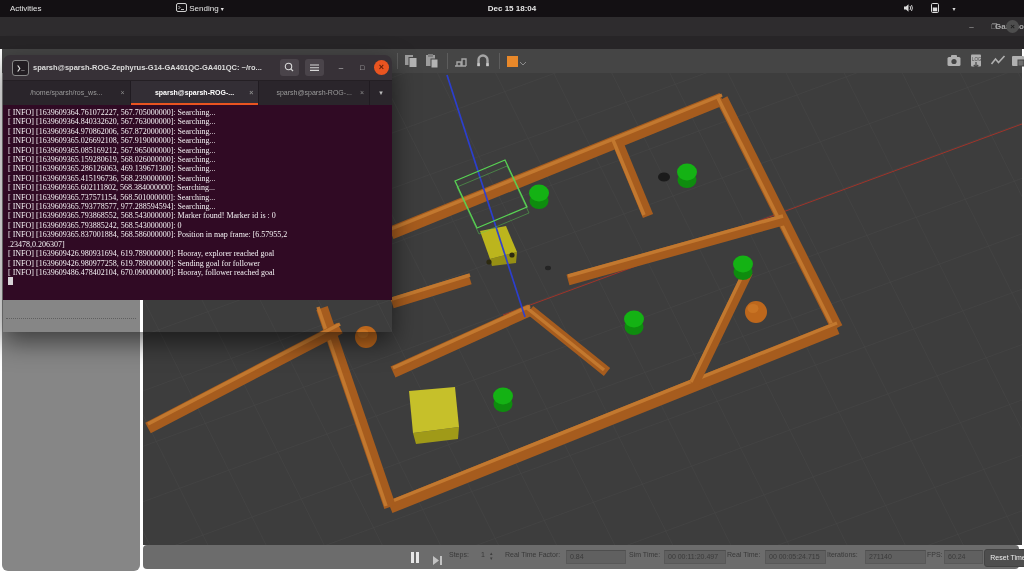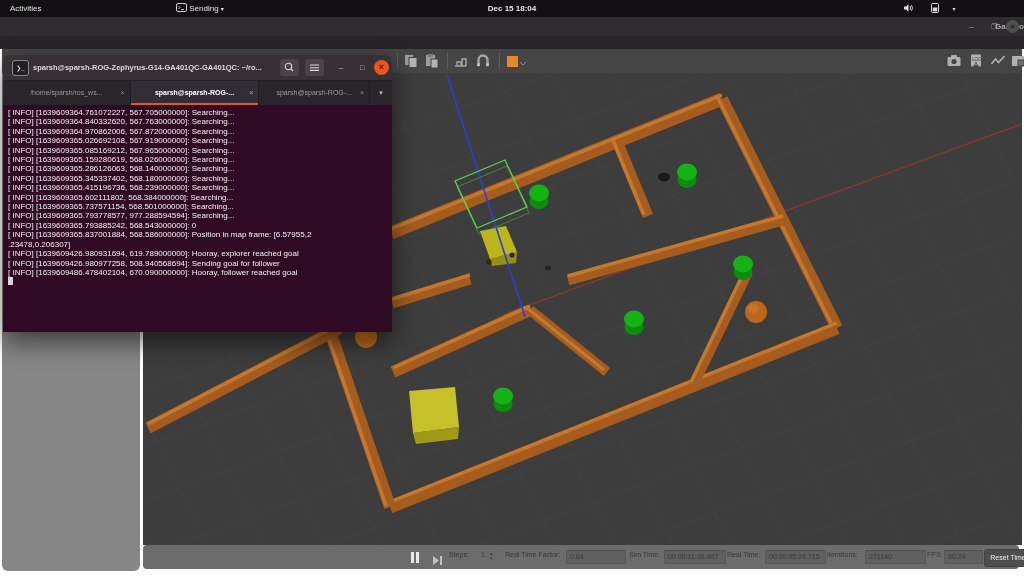--- a/index.html
+++ b/index.html
@@ -54,22 +54,22 @@
   .twb{position:absolute;top:5px;width:14px;height:15px;color:#cfcfcf;font-size:8px;line-height:15px;text-align:center;}
   #term-close{top:5px;width:15px;height:15px;background:#e95420;border-radius:50%;color:#5b1c07;
               font-size:9px;line-height:14px;text-align:center;font-weight:bold;}
   #term-tabs{position:absolute;left:0;top:26px;width:100%;height:24px;background:#2a252b;display:flex;}
   .tab{position:relative;height:24px;border-right:1px solid #201b21;color:#9b9b9b;font-size:7px;
        line-height:24px;text-align:center;white-space:nowrap;overflow:hidden;}
   .tab .x{position:absolute;right:5px;top:0;color:#8b8b8b;}
   .tab.active{background:#332e35;color:#ffffff;font-weight:bold;}
   .tab.active:after{content:"";position:absolute;left:0;right:0;bottom:0;height:2px;background:#e95420;}
   #tab-caret{margin-left:auto;width:22px;color:#bbb;font-size:7px;line-height:24px;text-align:center;}
-  #term-body{position:absolute;left:0;top:50px;width:100%;height:227px;background:#300a24;
-             font-family:Liberation Sans, sans-serif;font-size:8px;line-height:9.4px;
+  #term-body{position:absolute;left:0;top:50px;width:100%;height:195px;background:#300a24;
+             font-family:Liberation Serif, serif;font-size:8px;line-height:9.4px;
              color:#f4f2f4;padding:3px 0 0 5px;box-sizing:border-box;}
   #term-body .ln{white-space:pre;}
   #cursor{display:inline-block;width:5px;height:8px;background:#d8d4d8;vertical-align:-1px;}
 </style>
 </head>
 <body>
 
 <div id="screen">
 
   <div class="ab" id="topbar">
@@ -344,29 +344,29 @@
       </div>
       <div id="tab-caret">▾</div>
     </div>
     <div id="term-body">
         <div class="ln">[ INFO] [1639609364.761072227, 567.705000000]: Searching...</div>
         <div class="ln">[ INFO] [1639609364.840332620, 567.763000000]: Searching...</div>
         <div class="ln">[ INFO] [1639609364.970862006, 567.872000000]: Searching...</div>
         <div class="ln">[ INFO] [1639609365.026692108, 567.919000000]: Searching...</div>
         <div class="ln">[ INFO] [1639609365.085169212, 567.965000000]: Searching...</div>
         <div class="ln">[ INFO] [1639609365.159280619, 568.026000000]: Searching...</div>
-        <div class="ln">[ INFO] [1639609365.286126063, 568.140000000]: Searching...</div>
-        <div class="ln">[ INFO] [1639609365.345337402, 568.180000000]: Searching...</div>
+        <div class="ln">[ INFO] [1639609365.286126063, 469.139671300]: Searching...</div>
         <div class="ln">[ INFO] [1639609365.415196736, 568.239000000]: Searching...</div>
         <div class="ln">[ INFO] [1639609365.602111802, 568.384000000]: Searching...</div>
         <div class="ln">[ INFO] [1639609365.737571154, 568.501000000]: Searching...</div>
         <div class="ln">[ INFO] [1639609365.793778577, 977.288594594]: Searching...</div>
+        <div class="ln">[ INFO] [1639609365.793868552, 568.543000000]: Marker found! Marker id is : 0</div>
         <div class="ln">[ INFO] [1639609365.793885242, 568.543000000]: 0</div>
         <div class="ln">[ INFO] [1639609365.837001884, 568.586000000]: Position in map frame: [6.57955,2</div>
         <div class="ln">.23478,0.206307]</div>
         <div class="ln">[ INFO] [1639609426.980931694, 619.789000000]: Hooray, explorer reached goal</div>
-        <div class="ln">[ INFO] [1639609426.980977258, 508.940568694]: Sending goal for follower</div>
+        <div class="ln">[ INFO] [1639609426.980977258, 619.789000000]: Sending goal for follower</div>
         <div class="ln">[ INFO] [1639609486.478402104, 670.090000000]: Hooray, follower reached goal</div>
         <div class="ln"><span id="cursor"></span></div>
       </div>
   </div>
 
 </div>
 
 </body></html>

